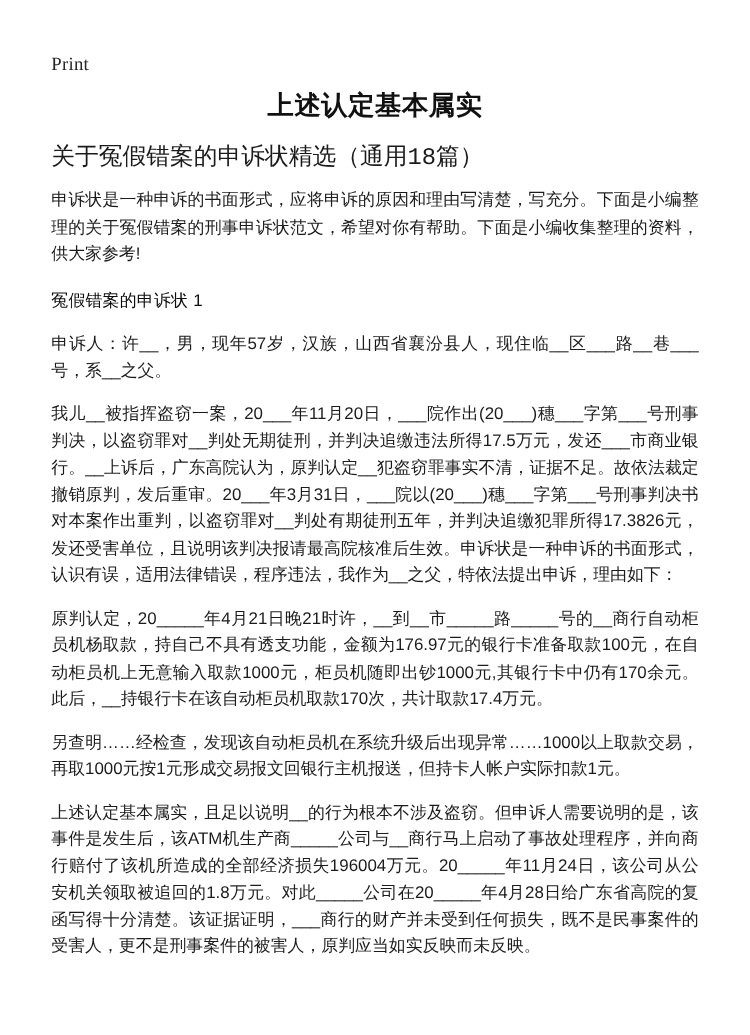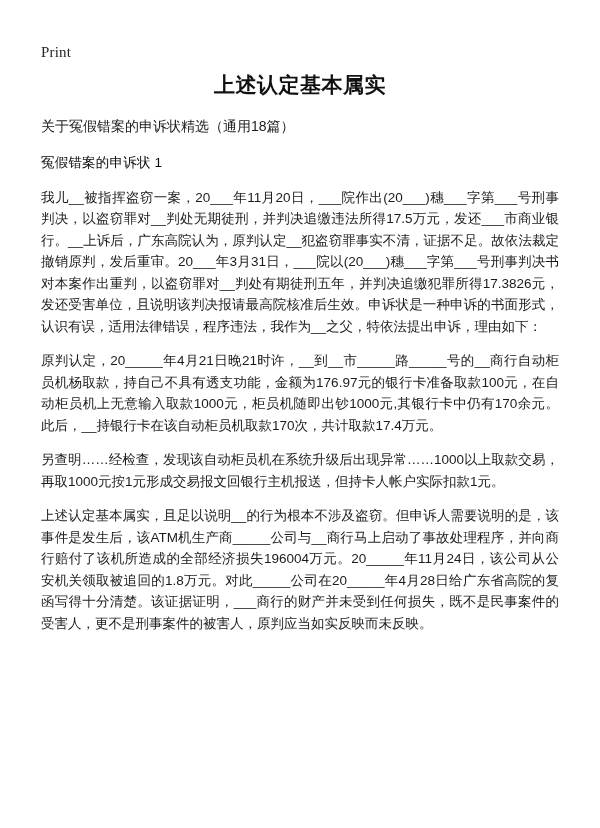--- a/index.html
+++ b/index.html
@@ -53,24 +53,25 @@
     text-align: center;
     font-size: 21px;
     font-weight: 700;
     line-height: 30px;
     letter-spacing: 0.5px;
     color: #111111;
   }
 
   .subtitle {
     margin: 16px 0 0 0;
-    font-size: 14px;
+    font-size: 19px;
     line-height: 20px;
     color: #1b1b1b;
     font-weight: 400;
+    font-family: Liberation Mono, monospace;
   }
 
   p.para {
     margin: 13px 0 0 0;
     font-size: 13.5px;
     line-height: 21.5px;
     text-align: justify;
     text-justify: inter-ideograph;
     color: #1b1b1b;
     word-break: break-all;
@@ -98,23 +99,25 @@
   <div class="print-bar">
     <a href="#" class="print-link">Print</a>
   </div>
 
   <div class="content">
 
     <h1 class="doc-title">上述认定基本属实</h1>
 
     <p class="subtitle">关于冤假错案的申诉状精选（通用18篇）</p>
 
+    <p class="para">申诉状是一种申诉的书面形式，应将申诉的原因和理由写清楚，写充分。下面是小编整理的关于冤假错案的刑事申诉状范文，希望对你有帮助。下面是小编收集整理的资料，供大家参考!</p>
 
     <h3 class="sub-heading">冤假错案的申诉状 1</h3>
 
+    <p class="para">申诉人：许__，男，现年57岁，汉族，山西省襄汾县人，现住临__区___路__巷___号，系__之父。</p>
 
     <p class="para">我儿__被指挥盗窃一案，20___年11月20日，___院作出(20___)穗___字第___号刑事判决，以盗窃罪对__判处无期徒刑，并判决追缴违法所得17.5万元，发还___市商业银行。__上诉后，广东高院认为，原判认定__犯盗窃罪事实不清，证据不足。故依法裁定撤销原判，发后重审。20___年3月31日，___院以(20___)穗___字第___号刑事判决书对本案作出重判，以盗窃罪对__判处有期徒刑五年，并判决追缴犯罪所得17.3826元，发还受害单位，且说明该判决报请最高院核准后生效。申诉状是一种申诉的书面形式，认识有误，适用法律错误，程序违法，我作为__之父，特依法提出申诉，理由如下：</p>
 
 
     <p class="para">原判认定，20_____年4月21日晚21时许，__到__市_____路_____号的__商行自动柜员机杨取款，持自己不具有透支功能，金额为176.97元的银行卡准备取款100元，在自动柜员机上无意输入取款1000元，柜员机随即出钞1000元,其银行卡中仍有170余元。此后，__持银行卡在该自动柜员机取款170次，共计取款17.4万元。</p>
 
     <p class="para">另查明……经检查，发现该自动柜员机在系统升级后出现异常……1000以上取款交易，再取1000元按1元形成交易报文回银行主机报送，但持卡人帐户实际扣款1元。</p>
 
     <p class="para">上述认定基本属实，且足以说明__的行为根本不涉及盗窃。但申诉人需要说明的是，该事件是发生后，该ATM机生产商_____公司与__商行马上启动了事故处理程序，并向商行赔付了该机所造成的全部经济损失196004万元。20_____年11月24日，该公司从公安机关领取被追回的1.8万元。对此_____公司在20_____年4月28日给广东省高院的复函写得十分清楚。该证据证明，___商行的财产并未受到任何损失，既不是民事案件的受害人，更不是刑事案件的被害人，原判应当如实反映而未反映。</p>
 

